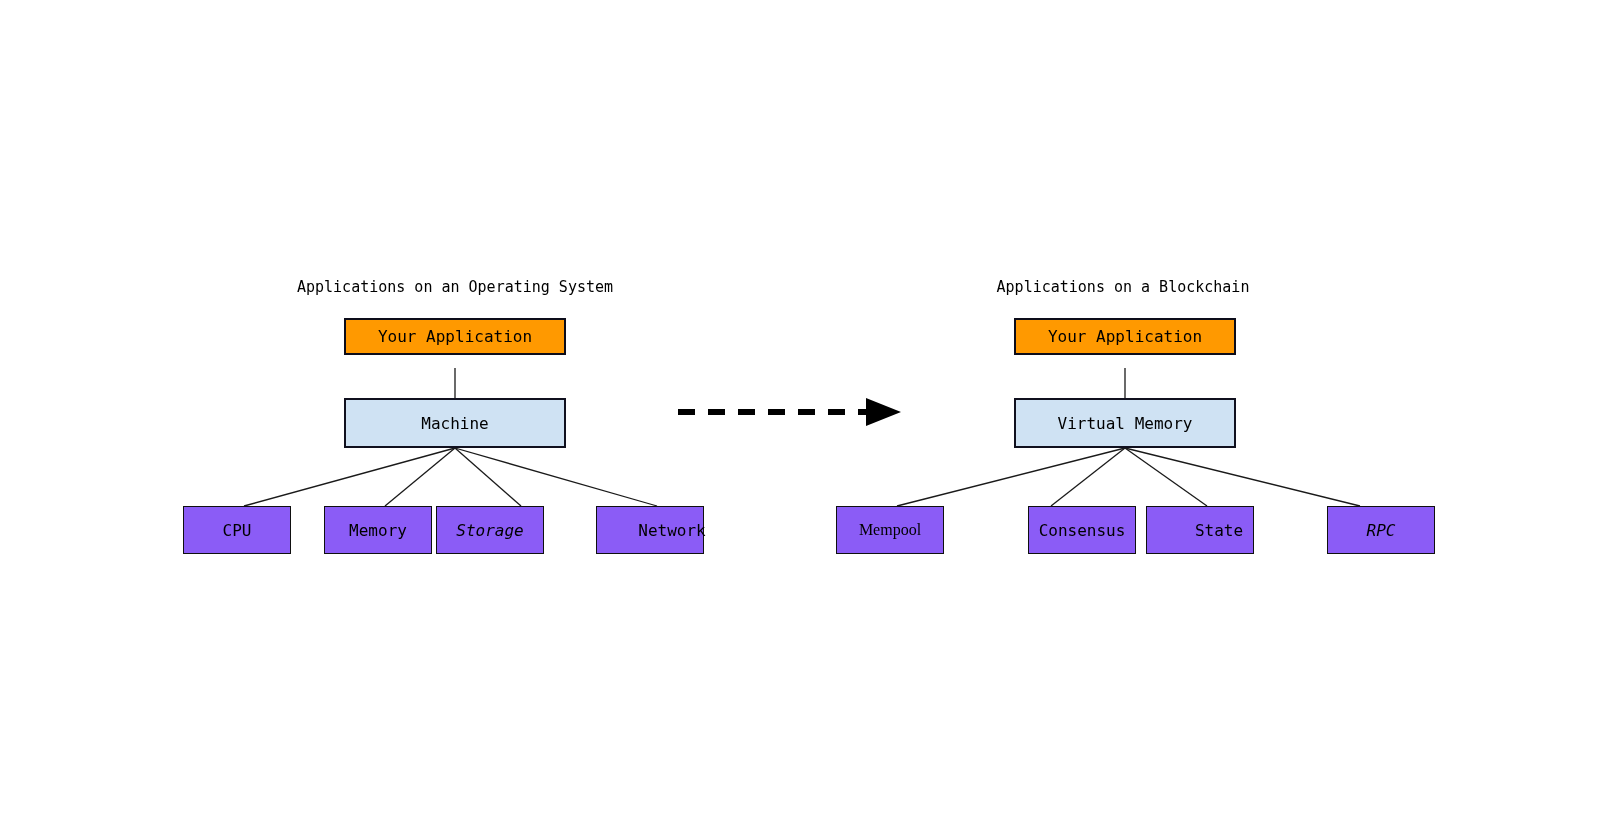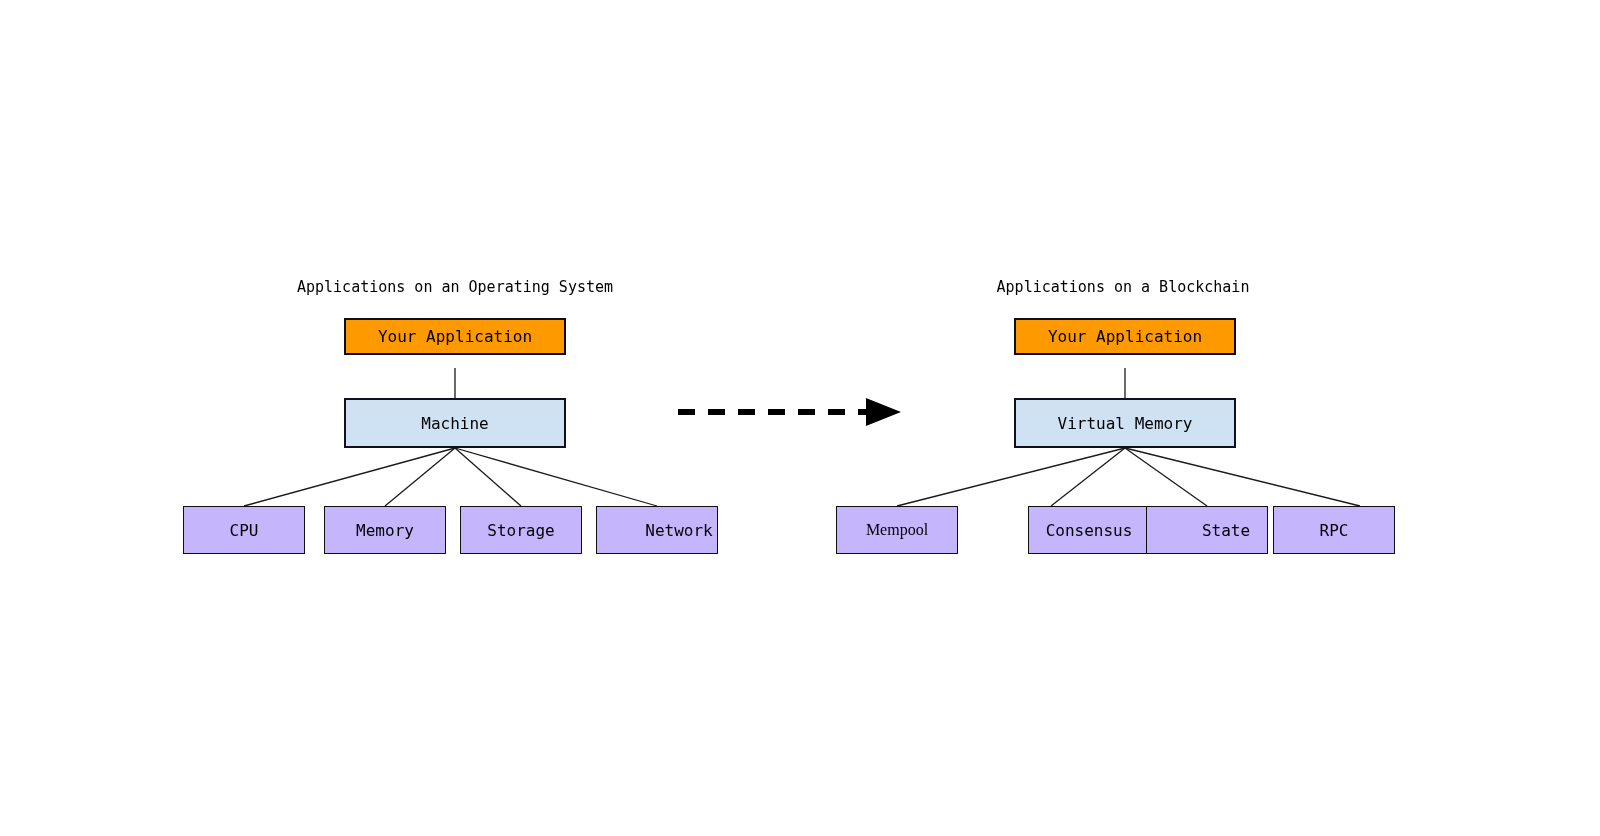--- a/index.html
+++ b/index.html
@@ -47,35 +47,35 @@
     border: 2px solid #0d0d1a;
     top: 318px;
   }
   .mid {
     width: 222px; height: 50px;
     background: #CFE2F3;
     border: 2px solid #10101e;
     top: 398px;
   }
   .child {
-    width: 122px; height: 48px;
-    background: #c4b5fd;
+    width: 108px; height: 48px;
+    background: #8b5cf6;
     border: 1.5px solid #0f0f0f;
     top: 506px;
   }
   .l-app, .l-mid { left: 344px; }
   .r-app, .r-mid { left: 1014px; }
   .c-cpu      { left: 183px; }
   .c-memory   { left: 324px; }
-  .c-storage  { left: 460px; }
+  .c-storage  { left: 436px; font-style: italic; }
   .c-network  { left: 596px; padding-left: 44px; }
   .c-mempool  { left: 836px; font-family: Liberation Serif, serif; }
   .c-consensus{ left: 990px; margin-left: 38px; }
   .c-state    { left: 1146px; padding-left: 38px; }
-  .c-rpc      { left: 1273px; }
+  .c-rpc      { left: 1327px; font-style: italic; }
 </style>
 </head>
 <body>
 
 <div class="canvas">
 
   <svg class="wires" viewBox="0 0 1600 836" xmlns="http://www.w3.org/2000/svg">
 
     <g stroke="#1a1a1a" stroke-width="1.3">
       <line x1="455" y1="368" x2="455" y2="398"></line>

